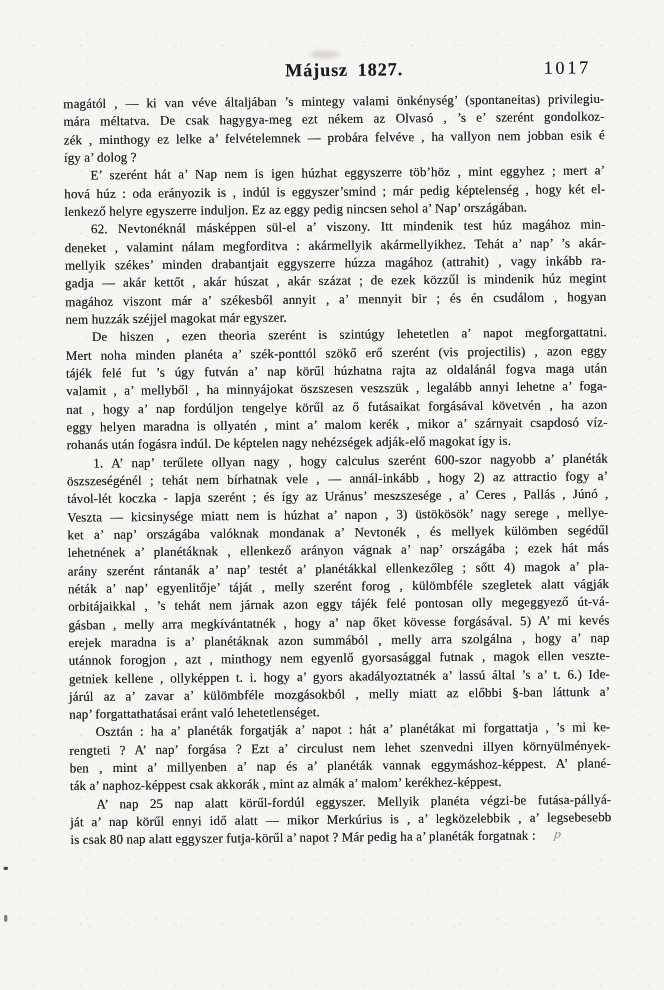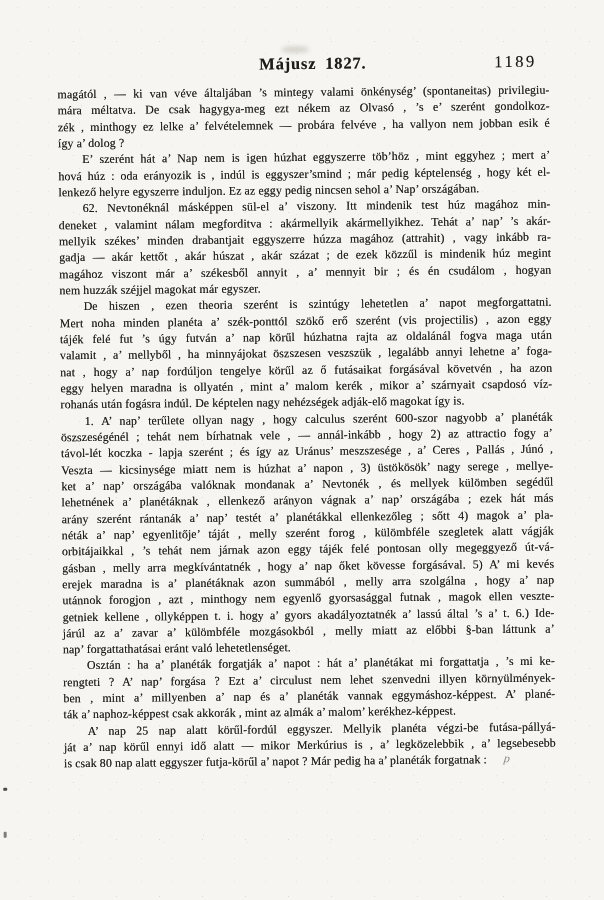--- a/index.html
+++ b/index.html
@@ -104,21 +104,21 @@
 </style>
 </head>
 <body>
 
 <div class="sheet">
 
   <div class="smudge"></div>
 
   <div class="running-head">
     <div class="head-title">Májusz 1827.</div>
-    <div class="head-pagenum">1189</div>
+    <div class="head-pagenum">1017</div>
   </div>
 
   <div class="page-text">
       <div class="para">
         <div class="line">magától , — ki van véve általjában ’s mintegy valami önkénység’ (spontaneitas) privilegiu-</div>
         <div class="line">mára méltatva.  De csak hagygya-meg ezt nékem az Olvasó , ’s e’ szerént gondolkoz-</div>
         <div class="line">zék , minthogy ez lelke a’ felvételemnek — probára felvéve , ha vallyon nem jobban esik é</div>
         <div class="line">így a’ dolog ?</div>
       </div>
       <div class="para indent">

